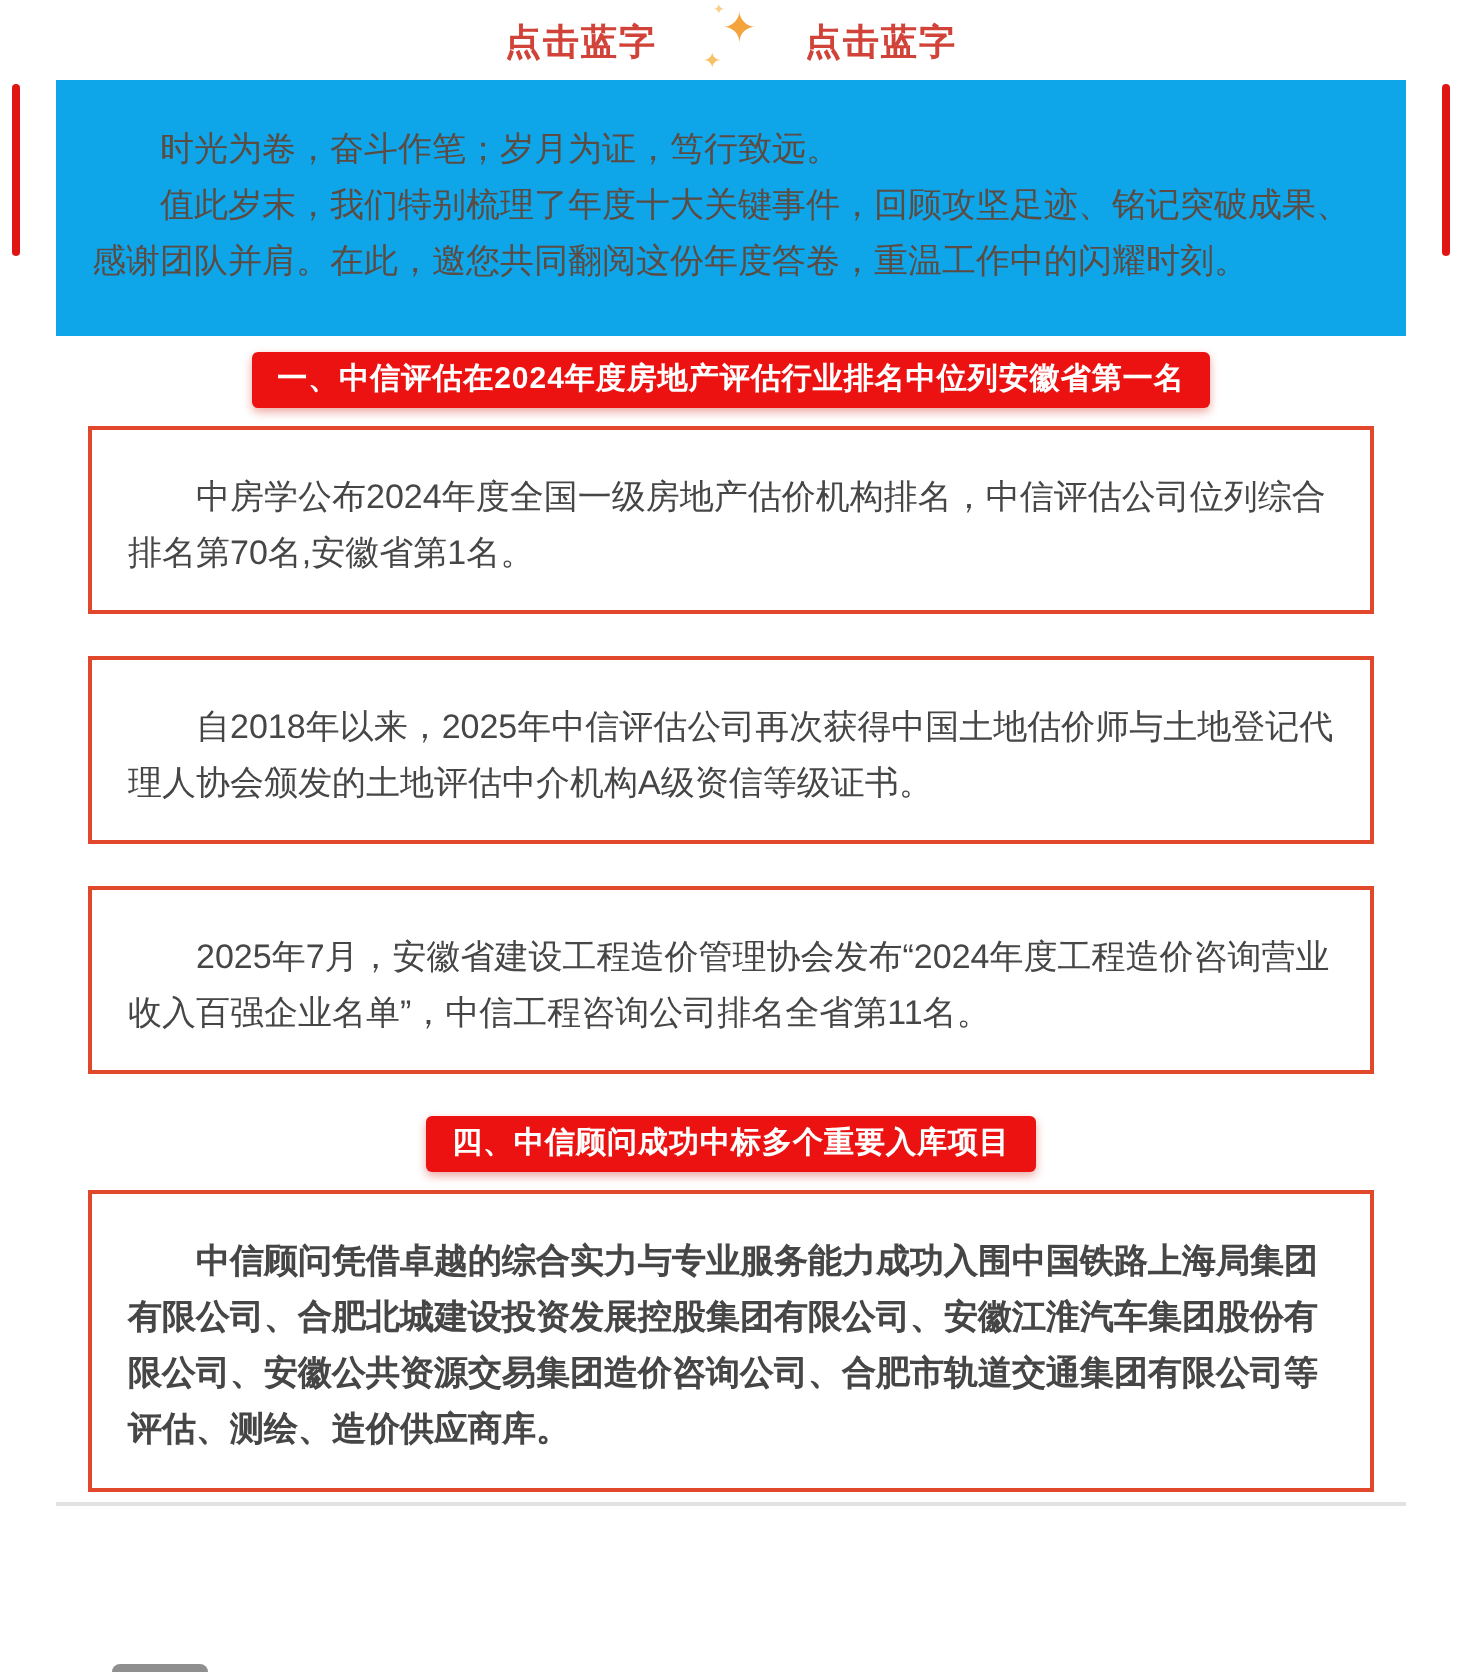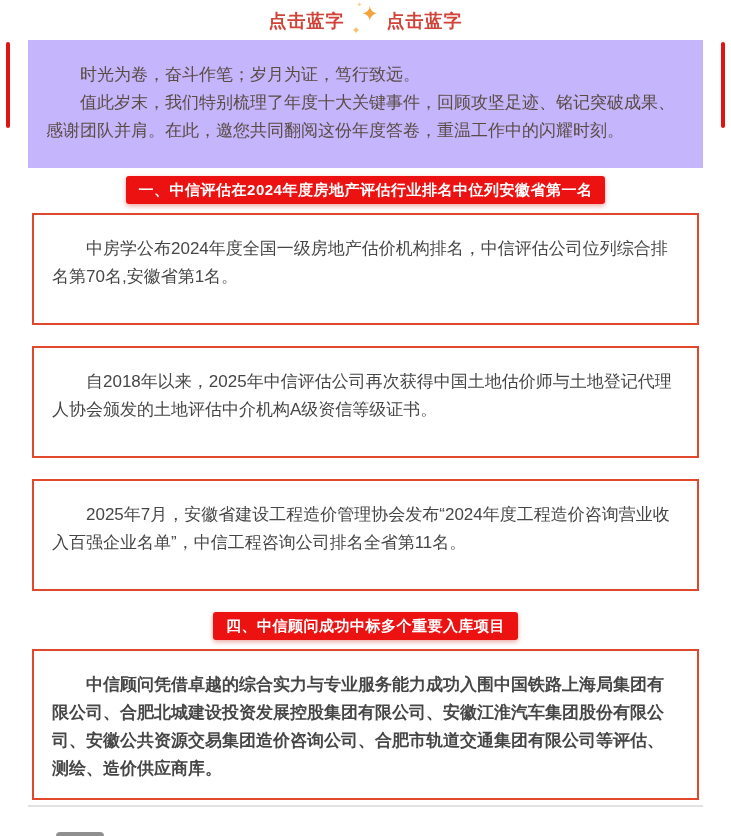--- a/index.html
+++ b/index.html
@@ -1,45 +1,45 @@
 <!DOCTYPE html>
 <html lang="zh"><head>
 <meta charset="utf-8">
 <style>
   html,body{margin:0;padding:0;background:#ffffff;}
   body{font-family:"Liberation Sans","DejaVu Sans",sans-serif;}
   .page{position:relative;width:731px;height:836px;background:#ffffff;overflow:hidden;margin:0;}
 
   
-  .top-header{display:flex;justify-content:center;align-items:flex-end;gap:6px;
+  .top-header{display:flex;justify-content:center;align-items:center;gap:22px;
     padding-top:9px;height:24px;color:#d14338;font-weight:700;font-size:18px;letter-spacing:1px;}
   .sparkle{position:relative;display:inline-block;width:30px;height:26px;}
   .star-big{position:absolute;right:1px;top:-4px;font-size:21px;line-height:21px;color:#f5a33c;}
   .star-small{position:absolute;left:1px;bottom:-3px;font-size:11px;line-height:11px;color:#f7c266;}
   .star-tiny{position:absolute;left:6px;top:-6px;font-size:7px;line-height:7px;color:#f8d08a;}
 
   
   .side-bar{position:absolute;top:42px;width:4px;height:86px;background:#e11414;border-radius:2px;}
   .side-bar.left{left:6px;}
   .side-bar.right{right:6px;}
 
   
-  .intro-box{margin:7px 28px 0;background:#c4b5fd;padding:21px 18px 23px;
+  .intro-box{margin:7px 28px 0;background:#0ea5e9;padding:21px 18px 23px;
     font-size:17px;line-height:28px;color:#5a4b43;}
   .intro-box p{margin:0;text-indent:2em;}
 
   
   .section{margin-top:21px;}
   .section.first{margin-top:8px;}
   .banner-row{text-align:center;}
   .banner{display:inline-block;background:#ec1212;color:#ffffff;font-weight:700;
     font-size:15px;line-height:20px;padding:4px 13px;border-radius:3px;
     box-shadow:0 2px 5px rgba(205,25,10,0.38);letter-spacing:0.5px;}
-  .box{margin:9px 32px 0;background:#ffffff;border:2px solid #e1472b;
-    padding:20px 18px 32px;font-size:17px;line-height:28px;color:#464646;}
+  .box{margin:9px 44px 0;background:#ffffff;border:2px solid #e1472b;
+    padding:20px 18px 14px;font-size:17px;line-height:28px;color:#464646;}
   .box p{margin:0;text-indent:2em;}
   .box.tall{padding-bottom:15px;font-weight:bold;}
 
   
   .footer-line{height:2px;background:#e4e2e0;margin:5px 28px 0;}
   .footer-bar{position:absolute;left:56px;top:832px;width:48px;height:9px;
     background:#8f8f8f;border-radius:4px;}
 </style>
 </head>
 <body>

